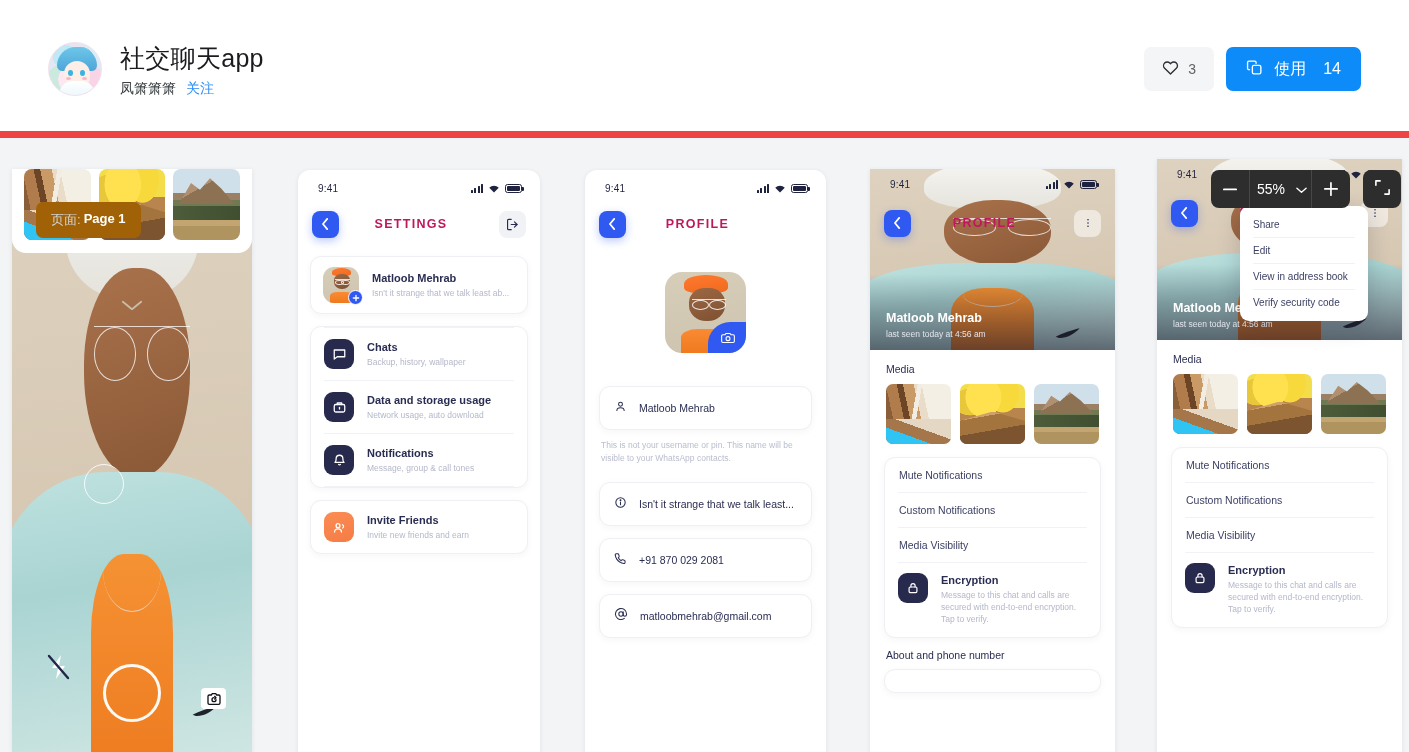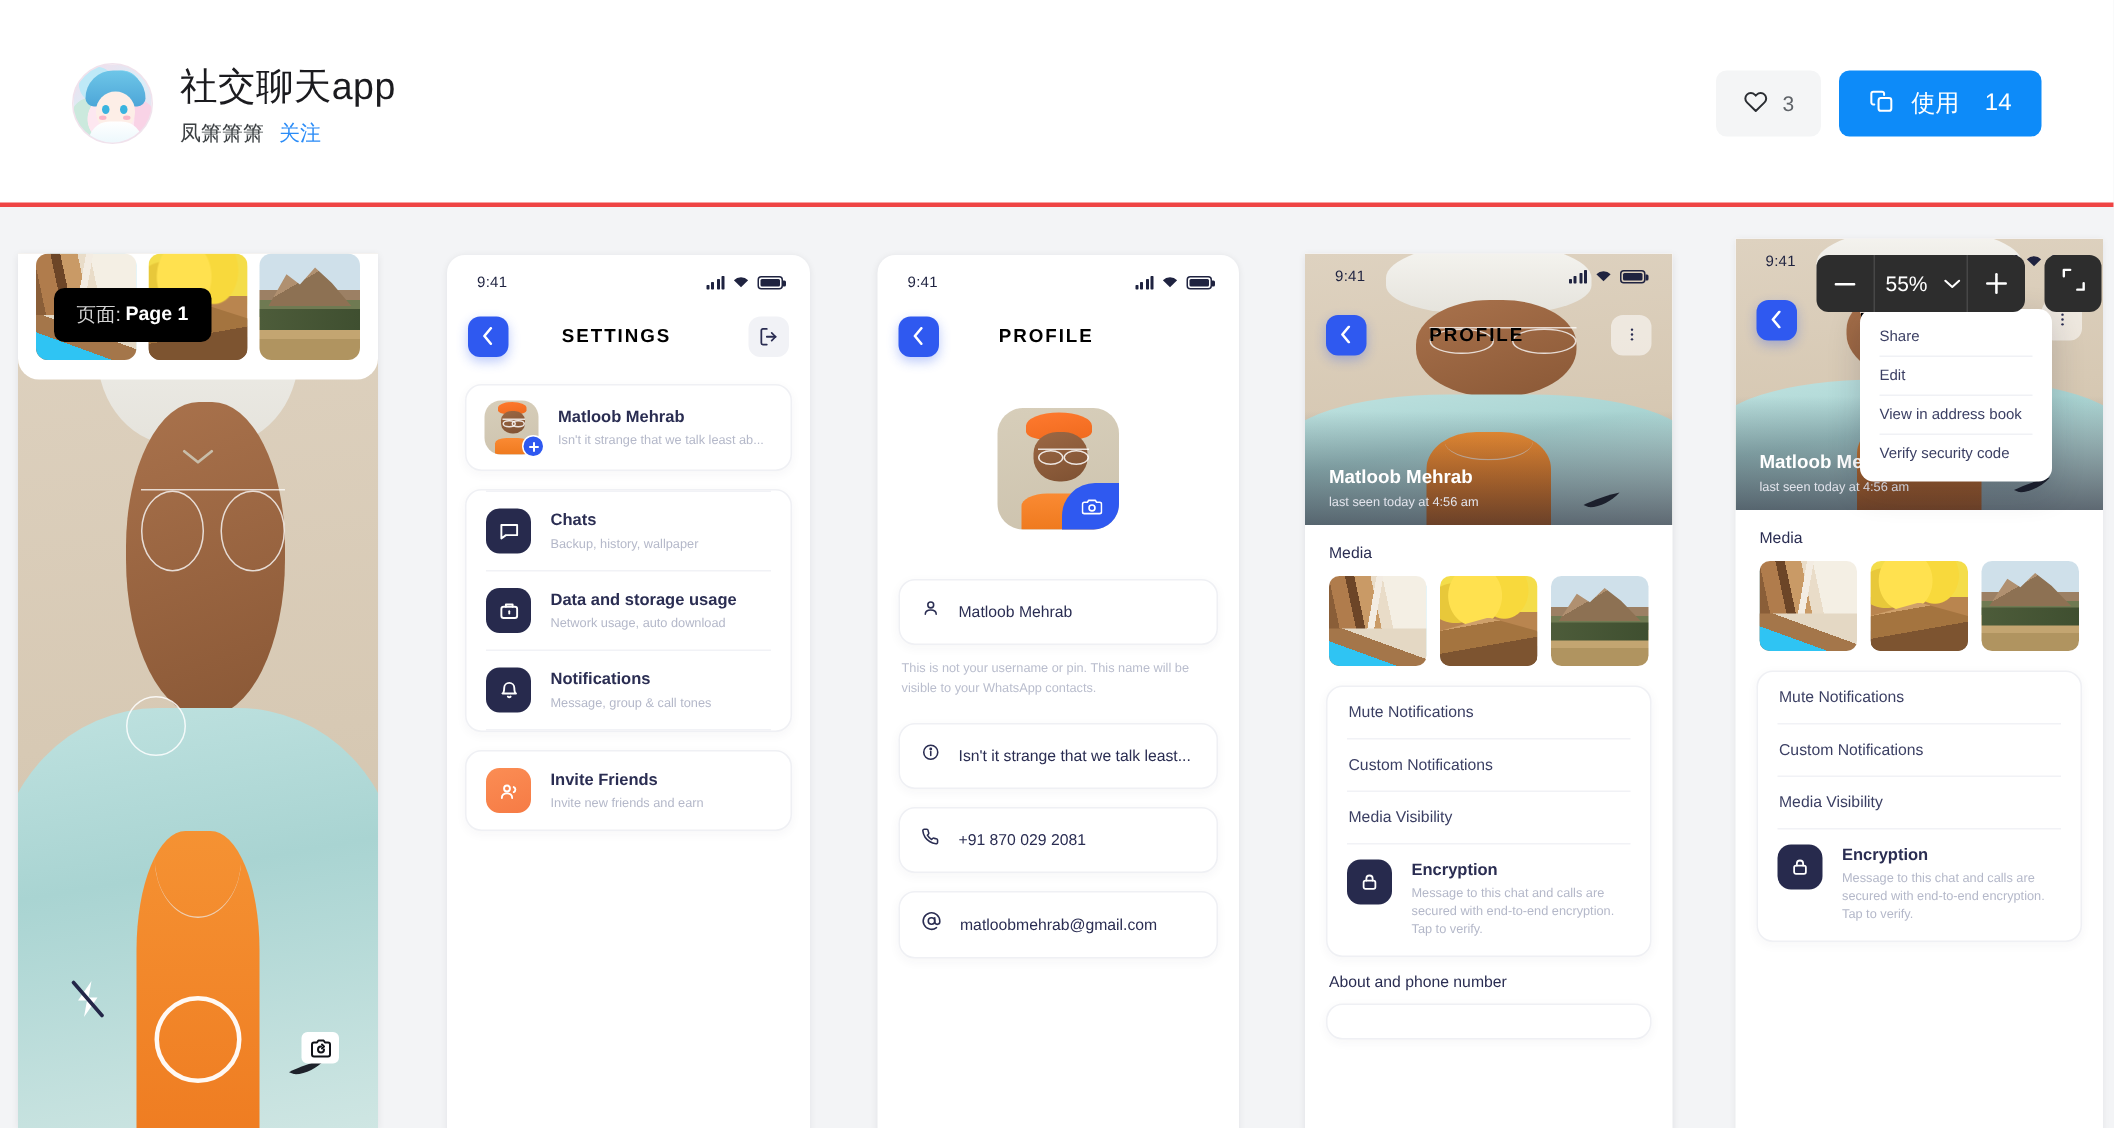--- a/index.html
+++ b/index.html
@@ -9,21 +9,21 @@
     background: #f3f4f6;
     font-family: "Liberation Sans", sans-serif;
     -webkit-font-smoothing: antialiased;
   }
 
   
   .header {
     position: absolute; top: 0; left: 0;
     width: 1409px; height: 138px;
     background: #ffffff;
-    border-bottom: 3px solid #ef4444;
+    border-bottom: 7px solid #ef4444;
   }
   .hdr-left { position: absolute; left: 48px; top: 42px; display: flex; align-items: flex-start; }
   .avatar {
     width: 54px; height: 54px; border-radius: 50%;
     background:
       radial-gradient(circle at 30% 26%, #bfe9f7 0 22%, transparent 23%),
       radial-gradient(circle at 62% 32%, #7fd4f0 0 26%, transparent 27%),
       radial-gradient(circle at 48% 70%, #fde7f0 0 34%, transparent 35%),
       radial-gradient(circle at 22% 68%, #cbe9dd 0 24%, transparent 25%),
       radial-gradient(circle at 78% 72%, #f9d3e6 0 26%, transparent 27%),
@@ -103,21 +103,21 @@
   .sig i:nth-child(1) { height: 3px; }
   .sig i:nth-child(2) { height: 5px; }
   .sig i:nth-child(3) { height: 7px; }
   .sig i:nth-child(4) { height: 9px; }
   .batt { width: 17px; height: 9px; border: 1.2px solid #1f2340; border-radius: 2.5px; position: relative; }
   .batt::before { content: ""; position: absolute; inset: 1px; background: #1f2340; border-radius: 1px; }
   .batt::after { content: ""; position: absolute; right: -3px; top: 2.5px; width: 1.6px; height: 4px; background: #1f2340; border-radius: 0 1px 1px 0; }
 
   
   .navbar { height: 48px; display: flex; align-items: center; position: relative; padding: 0 14px; }
-  .nav-title { position: absolute; left: 0; right: 16px; text-align: center; font-size: 12.5px; font-weight: bold; letter-spacing: 1.3px; color: #000000; }
+  .nav-title { position: absolute; left: 0; right: 16px; text-align: center; font-size: 12.5px; font-weight: bold; letter-spacing: 1.3px; color: #be185d; }
   .sq-btn {
     width: 27px; height: 27px; border-radius: 8px;
     display: flex; align-items: center; justify-content: center;
     cursor: pointer; flex: 0 0 auto;
   }
   .sq-btn.blue { background: #2f59f0; box-shadow: 0 3px 8px rgba(47,89,240,.32); }
   .sq-btn.grey { background: #f1f2f6; }
   .sq-btn.ghost { background: rgba(255,255,255,.55); }
   .spacer { flex: 1; }
 
@@ -210,21 +210,21 @@
   
   .menu {
     position: absolute; width: 128px; background: #fff; border-radius: 9px;
     box-shadow: 0 6px 22px rgba(25,28,55,.19); padding: 6px 0; z-index: 40;
   }
   .menu-item { font-size: 10px; color: #3b3f63; padding: 7px 13px; cursor: pointer; }
   .menu-sep { height: 1px; background: #f0f1f5; margin: 0 13px; }
 
   
   .tooltip {
-    position: absolute; left: 24px; top: 23px; background: #000000;
+    position: absolute; left: 24px; top: 33px; background: #a16207;
     border-radius: 7px; padding: 9px 15px; z-index: 60; display: flex; gap: 3px;
   }
   .tt-key { font-size: 13px; color: #d3d3d3; }
   .tt-val { font-size: 13px; color: #ffffff; font-weight: bold; }
 
   
   .cam-flash { position: absolute; left: 34px; bottom: 67px; z-index: 5; }
   .cam-shutter {
     position: absolute; left: 50%; transform: translateX(-50%); bottom: 30px;
     width: 58px; height: 58px; border-radius: 50%; border: 3px solid rgba(255,255,255,.95);

